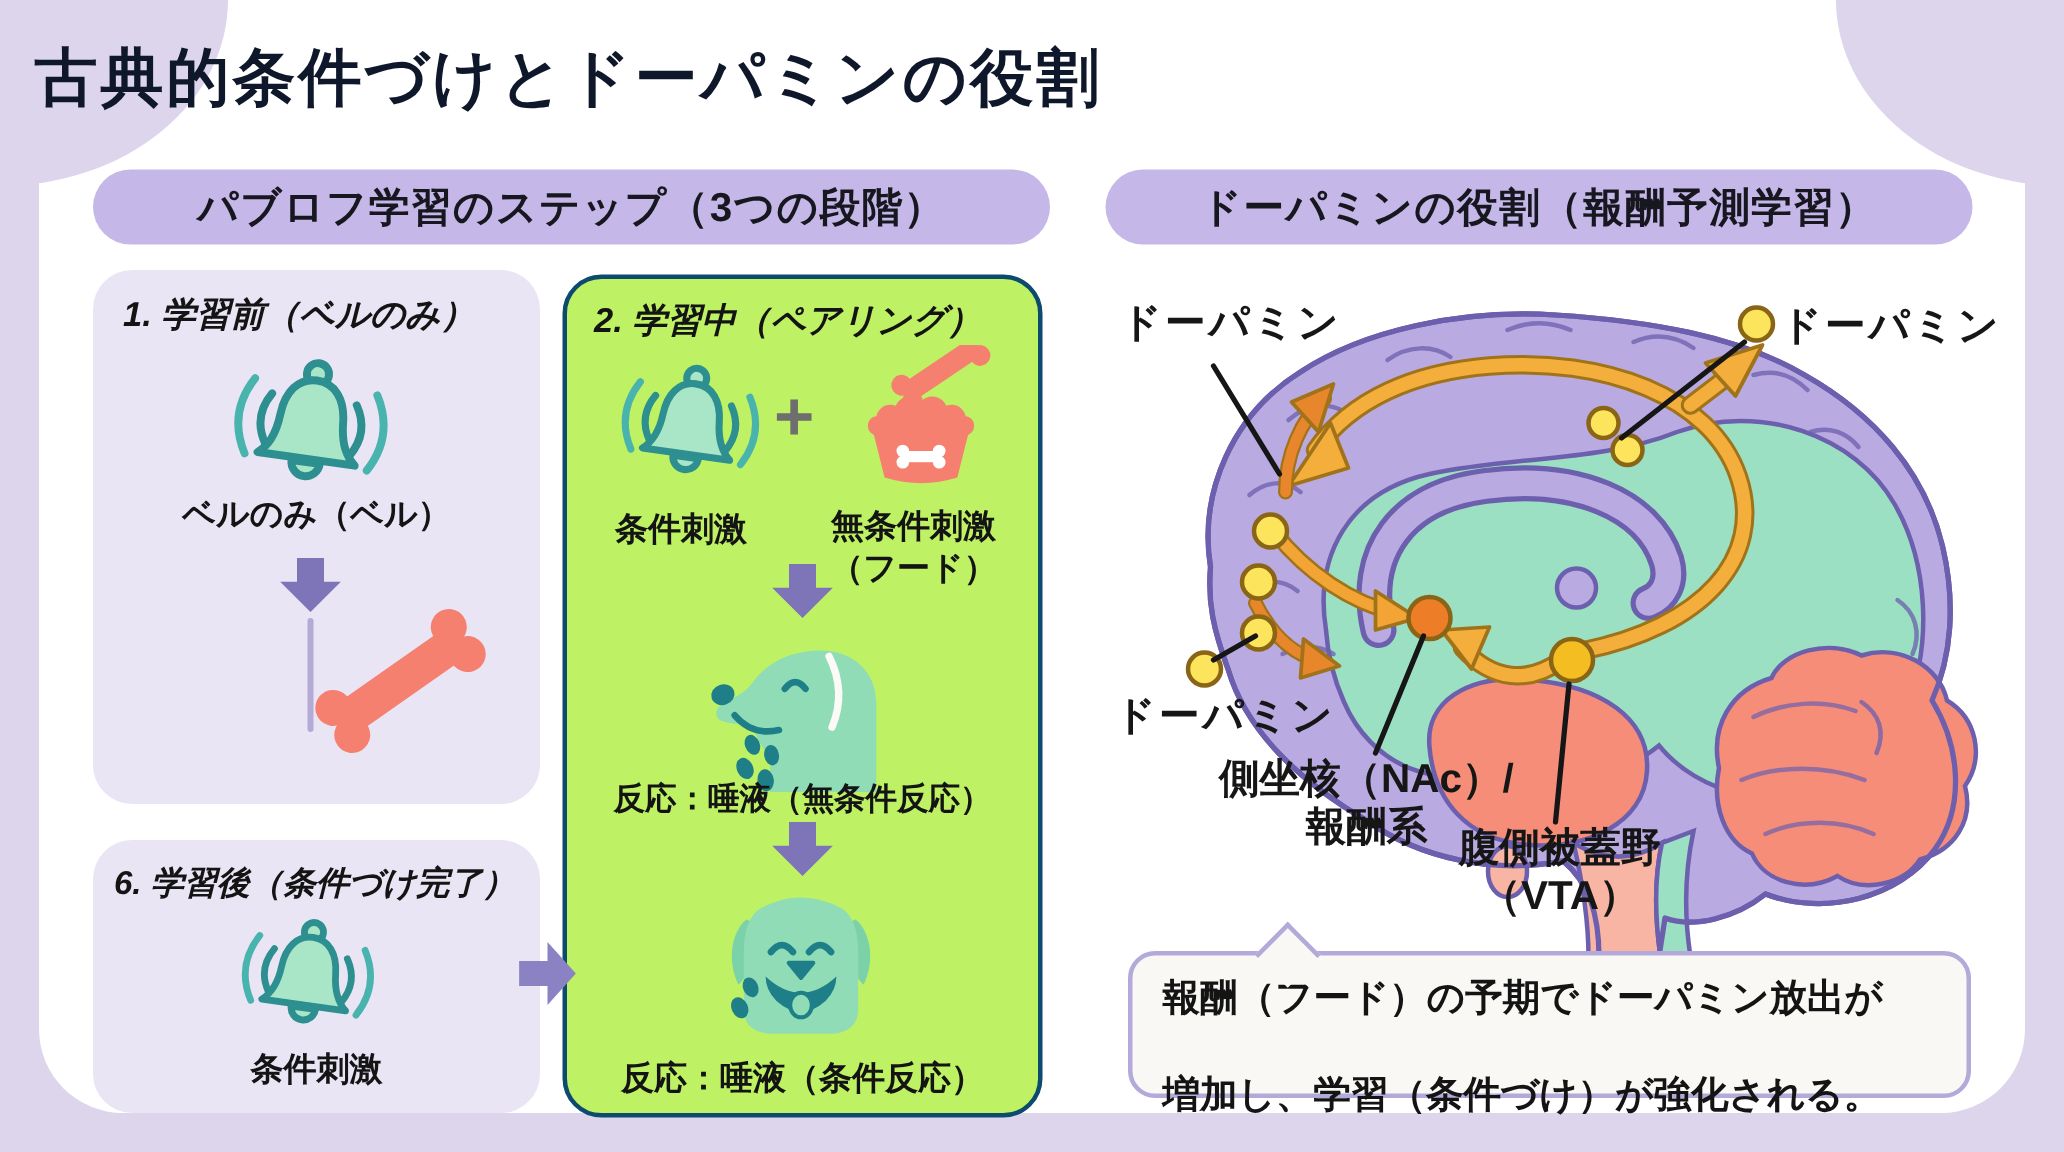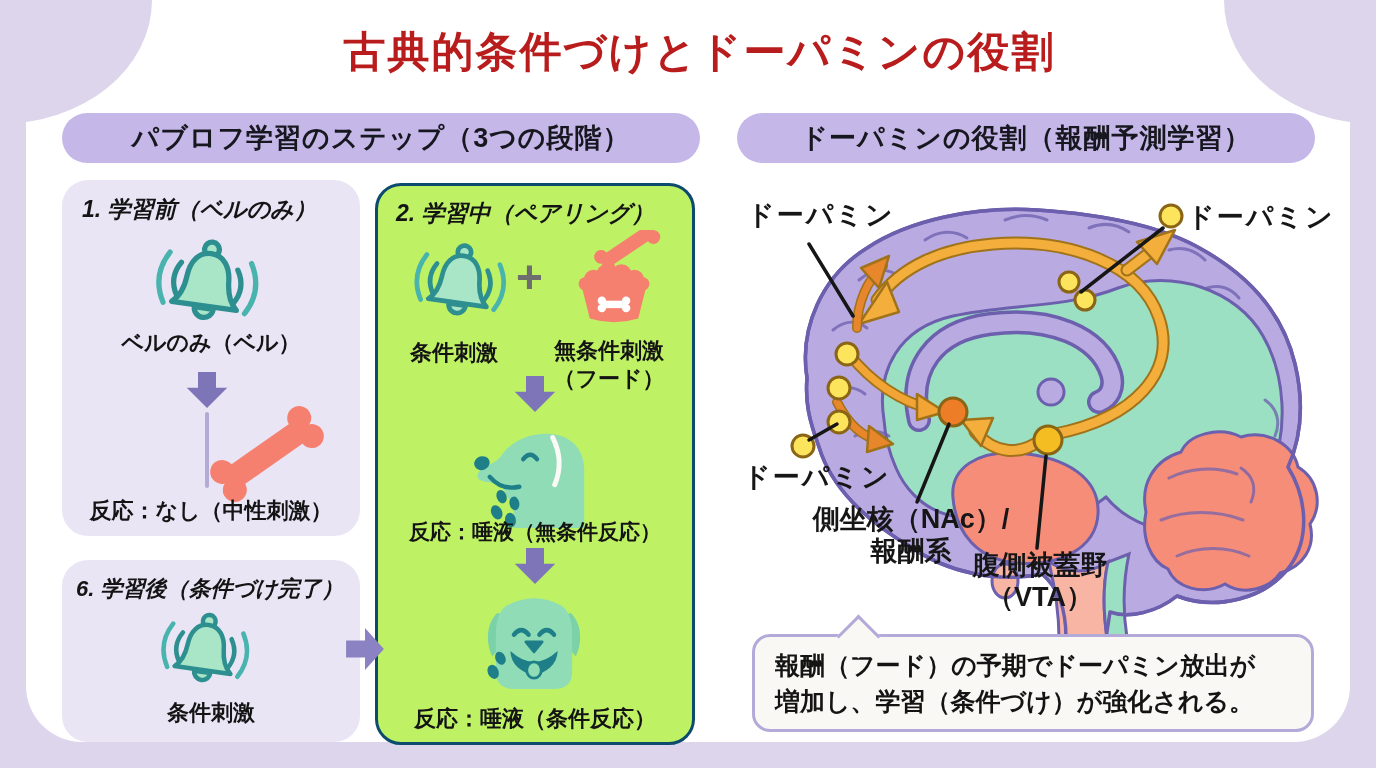--- a/index.html
+++ b/index.html
@@ -9,22 +9,22 @@
     font-family:"Liberation Sans","DejaVu Sans",sans-serif;
     color:#141414;
   }
   .card{position:absolute;left:26px;right:26px;top:0;bottom:26px;background:#ffffff;
         border-radius:0 0 56px 56px;z-index:0;}
   .blob{position:absolute;top:0;width:152px;height:124px;background:#dcd5ec;z-index:2;}
   .blob.tl{left:0;border-radius:0 0 100% 0;}
   .blob.tr{right:0;border-radius:0 0 0 100%;}
   .deco-chevron{position:absolute;left:1302px;top:688px;width:26px;height:26px;background:#ffffff;
         transform:rotate(45deg);z-index:3;}
-  .page-title{position:absolute;left:0;right:0;top:24px;text-align:center;
-        font-size:42px;font-weight:900;letter-spacing:2px;color:#b91c1c;z-index:4;margin-left:23px;}
+  .page-title{position:absolute;left:0;right:0;top:24px;
+        font-size:42px;font-weight:900;letter-spacing:2px;color:#0f172a;z-index:4;margin-left:23px;}
   .pill{position:absolute;top:113px;height:50px;background:#c6b7e9;border-radius:26px;
         display:flex;align-items:center;justify-content:center;
         font-size:27px;font-weight:800;color:#17171f;letter-spacing:1px;z-index:4;}
   .pill.left{left:62px;width:638px;}
   .pill.right{left:737px;width:578px;}
   .panel-box{position:absolute;border-radius:26px;z-index:4;}
   #box1{left:62px;top:180px;width:298px;height:356px;background:#e9e5f5;}
   #box2{left:375px;top:183px;width:320px;height:562px;background:#bef264;
         border:3px solid #0c4a6e;box-sizing:border-box;}
   #box3{left:62px;top:560px;width:298px;height:182px;background:#e9e5f5;}
@@ -34,21 +34,21 @@
   .plus-sign{position:absolute;font-size:46px;font-weight:700;color:#6e6e6e;}
   .vline{position:absolute;width:4px;background:#b3abd6;border-radius:2px;}
   .brain-svg{position:absolute;left:737px;top:168px;width:600px;height:470px;z-index:4;}
   svg text{font-family:"Liberation Sans","DejaVu Sans",sans-serif;font-weight:800;fill:#161616;}
   .callout{position:absolute;left:752px;top:634px;width:562px;height:98px;box-sizing:border-box;
         background:#f9f8f5;border:3px solid #b4aad9;border-radius:18px;z-index:5;
         display:flex;flex-direction:column;justify-content:center;padding:6px 20px;}
   .callout::before{content:"";position:absolute;top:-16px;left:88px;width:28px;height:28px;
         background:#f9f8f5;border-left:3px solid #b4aad9;border-top:3px solid #b4aad9;
         transform:rotate(45deg);}
-  .callout div{font-size:25px;font-weight:800;line-height:1.45;white-space:nowrap;}
+  .callout div{font-size:25px;font-weight:800;line-height:1.45;white-space:nowrap;margin-top:29px;}
   .arrow-between{position:absolute;left:344px;top:628px;width:42px;height:42px;z-index:4;}
 </style>
 </head>
 <body>
 
 <svg width="0" height="0" style="position:absolute" aria-hidden="true">
   <defs>
     <symbol id="sym-bell" viewBox="0 0 110 96">
       <g transform="rotate(8 55 48)">
         <path d="M28 30 Q18 46 28 62" stroke="#2d8f8f" stroke-width="5" fill="none" stroke-linecap="round"></path>
@@ -147,21 +147,20 @@
   <div class="caption" style="top:148px;">ベルのみ（ベル）</div>
   <svg class="abs" style="left:124px;top:192px;width:42px;height:36px;">
       <use href="#sym-arrow-down"></use>
     </svg>
   <div class="vline" style="left:143px;top:232px;height:76px;"></div>
   <div class="abs" style="left:140px;top:243px;width:130px;height:62px;transform:rotate(-35deg);">
     <svg style="width:130px;height:62px;">
         <use href="#sym-bone"></use>
       </svg>
   </div>
-  <div class="caption" style="top:316px;">反応：なし（中性刺激）</div>
 </div>
 
 <div id="box2" class="panel-box">
   <div class="step-title" style="left:18px;top:12px;">2. 学習中（ペアリング）</div>
   <svg class="abs" style="left:30px;top:52px;width:104px;height:92px;">
       <use href="#sym-bell"></use>
     </svg>
   <div class="plus-sign" style="left:138px;top:64px;">+</div>
   <svg class="abs" style="left:180px;top:44px;width:112px;height:104px;">
       <use href="#sym-bowl"></use>

